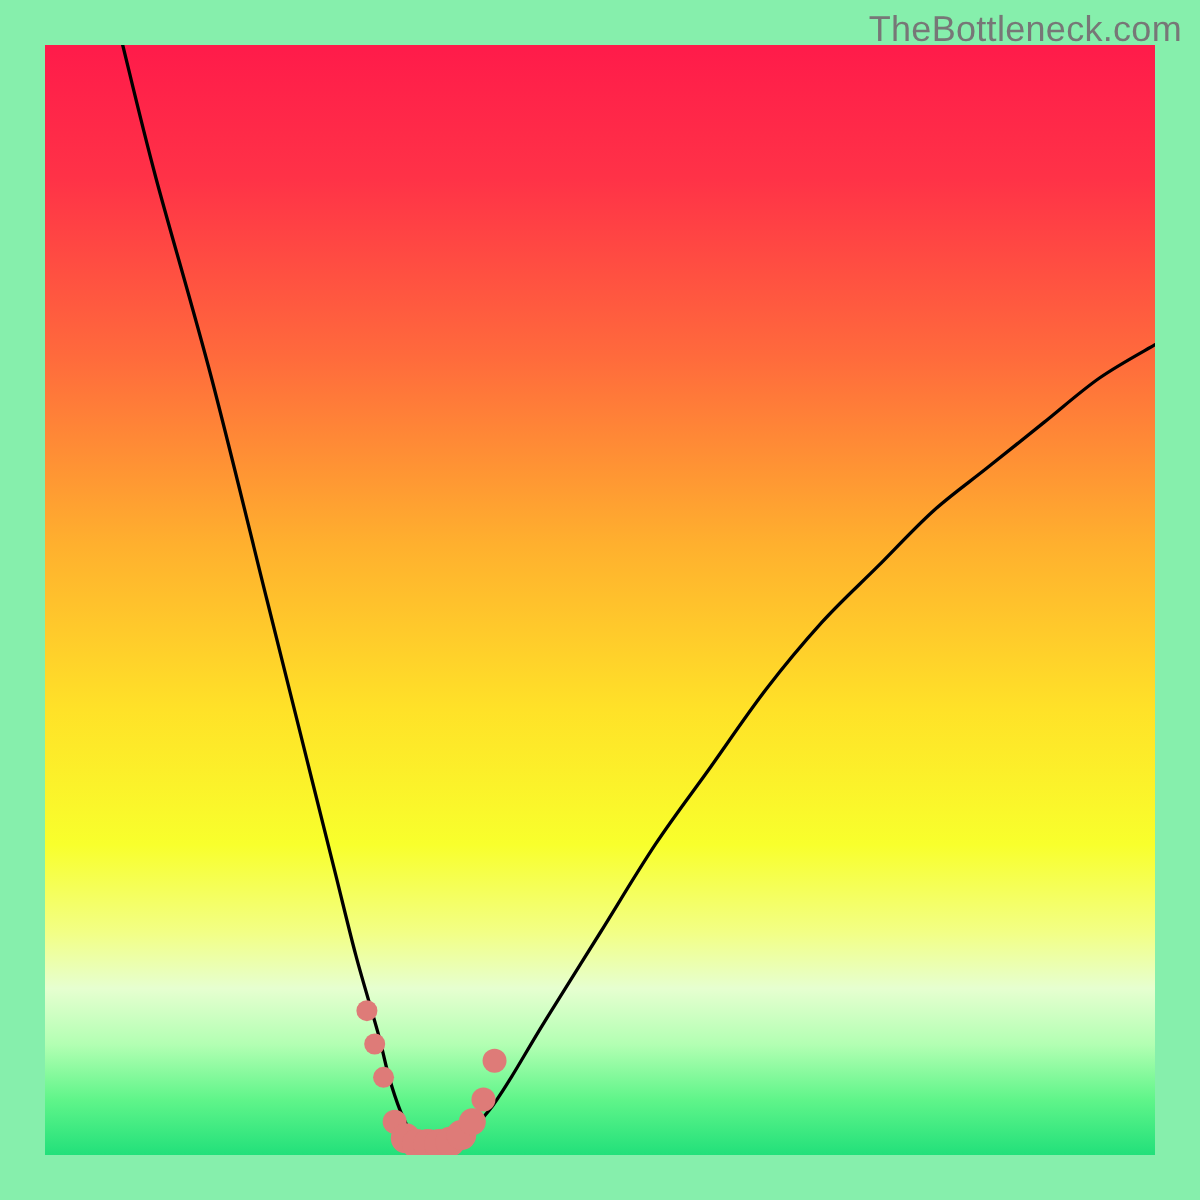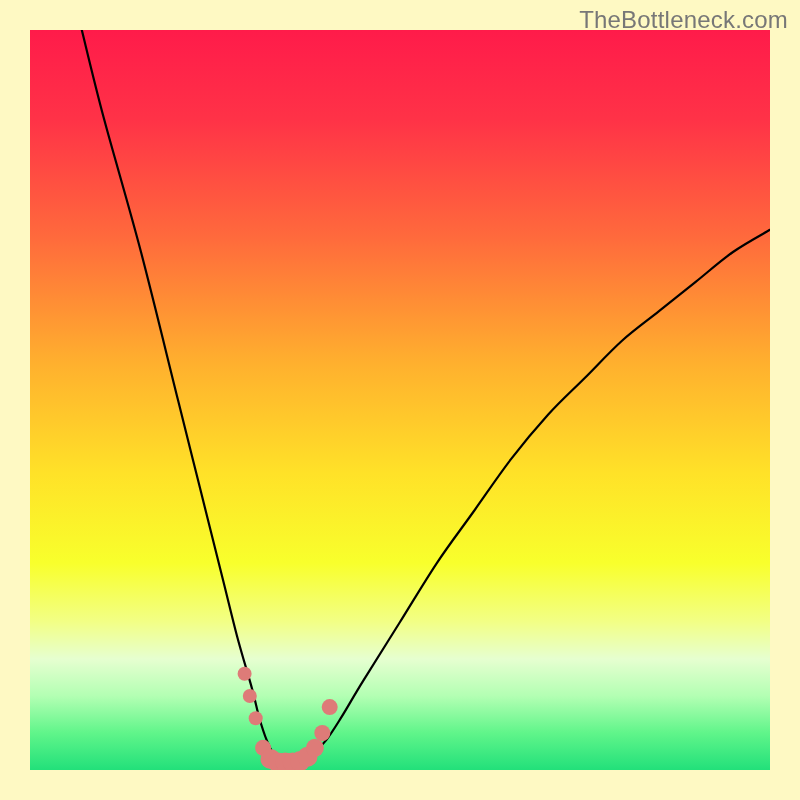--- a/index.html
+++ b/index.html
@@ -10,21 +10,21 @@
     background: #000;
     overflow: hidden;
     font-family: Arial, Helvetica, sans-serif;
   }
   .frame {
     position: absolute;
     left: 0;
     top: 0;
     width: 800px;
     height: 800px;
-    background: #fef9c3;
+    background: #86efac;
   }
   .plot-area {
     position: absolute;
     left: 30px;
     top: 30px;
     width: 740px;
     height: 740px;
     overflow: hidden;
   }
   .gradient-bg {

